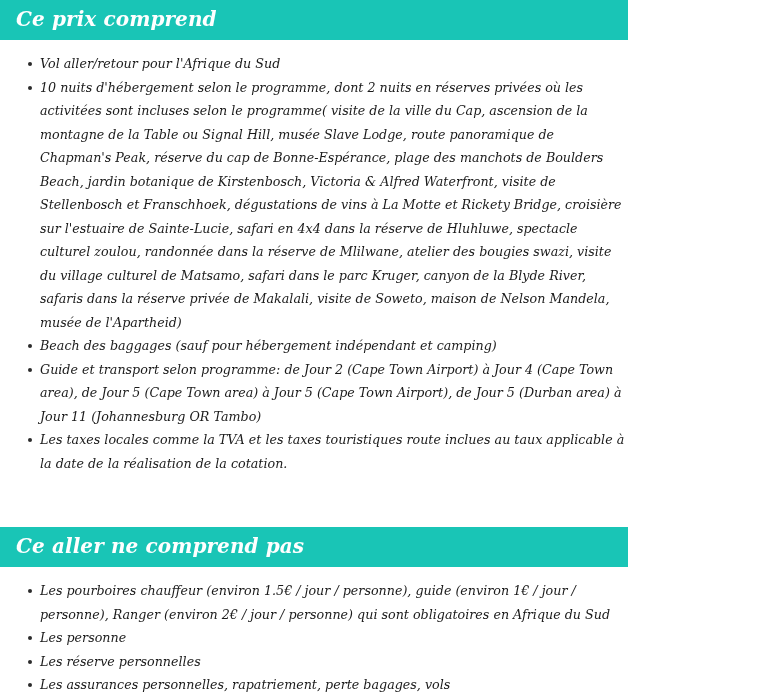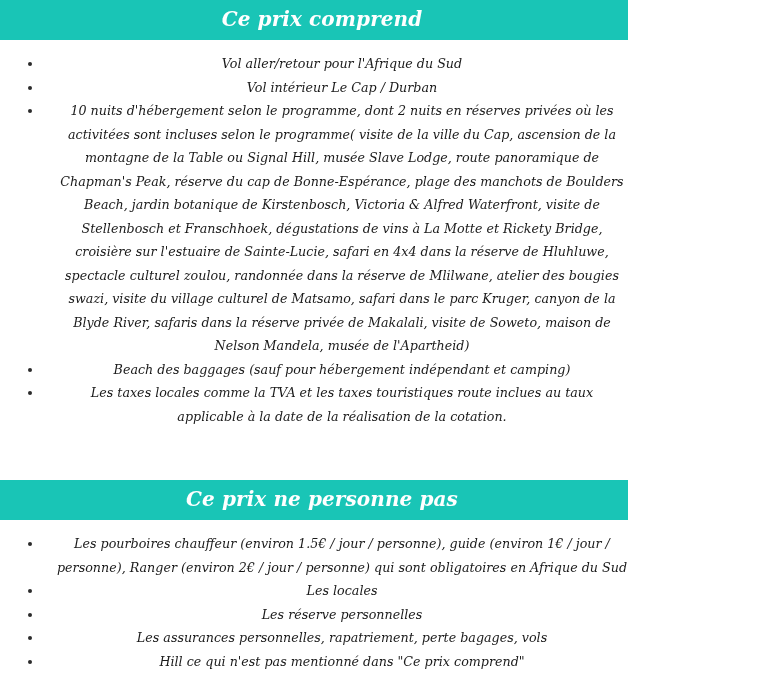--- a/index.html
+++ b/index.html
@@ -11,21 +11,20 @@
     height: 700px;
     background: #ffffff;
     font-family: "DejaVu Serif", serif;
     overflow: hidden;
   }
   .page {
     position: relative;
     width: 628px;
     height: 700px;
     box-sizing: border-box;
-    text-align: center;
   }
   .section-header {
     background: #19c5b6;
     color: #ffffff;
     font-family: "DejaVu Serif", serif;
     font-style: italic;
     font-weight: bold;
     font-size: 20px;
     line-height: 1;
     padding: 9px 0 11px 16px;
@@ -59,64 +58,63 @@
     width: 4px;
     height: 4px;
     background: #2b2b2b;
     border-radius: 50%;
   }
   .gap-1 { height: 12px; }
   .gap-2 { height: 52px; }
   .gap-3 { height: 12px; }
   .li-text {
     display: block;
-    margin-left: 16px;
   }
 </style>
 </head>
 <body>
 
 <div class="page">
 
   <div class="section">
     <div class="section-header">Ce prix comprend</div>
     <div class="gap-1"></div>
     <div class="section-body">
       <ul class="bullet-list">
         <li>
             <span class="li-text">Vol aller/retour pour l'Afrique du Sud</span>
           </li>
         <li>
-            <span class="li-text">Vol intérieur Le Cap / Durban</span>
-          </li>
-        <li>
             <span class="li-text">10 nuits d'hébergement selon le programme, dont 2 nuits en réserves privées où les activitées sont incluses selon le programme( visite de la ville du Cap, ascension de la montagne de la Table ou Signal Hill, musée Slave Lodge, route panoramique de Chapman's Peak, réserve du cap de Bonne-Espérance, plage des manchots de Boulders Beach, jardin botanique de Kirstenbosch, Victoria &amp; Alfred Waterfront, visite de Stellenbosch et Franschhoek, dégustations de vins à La Motte et Rickety Bridge, croisière sur l'estuaire de Sainte-Lucie, safari en 4x4 dans la réserve de Hluhluwe, spectacle culturel zoulou, randonnée dans la réserve de Mlilwane, atelier des bougies swazi, visite du village culturel de Matsamo, safari dans le parc Kruger, canyon de la Blyde River, safaris dans la réserve privée de Makalali, visite de Soweto, maison de Nelson Mandela, musée de l'Apartheid)</span>
           </li>
         <li>
             <span class="li-text">Beach des baggages (sauf pour hébergement indépendant et camping)</span>
+          </li>
+        <li>
+            <span class="li-text">Guide et transport selon programme: de Jour 2 (Cape Town Airport) à Jour 4 (Cape Town area), de Jour 5 (Cape Town area) à Jour 5 (Cape Town Airport), de Jour 5 (Durban area) à Jour 11 (Johannesburg OR Tambo)</span>
           </li>
         <li>
             <span class="li-text">Les taxes locales comme la TVA et les taxes touristiques route inclues au taux applicable à la date de la réalisation de la cotation.</span>
           </li>
       </ul>
     </div>
   </div>
 
   <div class="gap-2"></div>
 
   <div class="section">
-    <div class="section-header">Ce prix ne personne pas</div>
+    <div class="section-header">Ce aller ne comprend pas</div>
     <div class="gap-3"></div>
     <div class="section-body">
       <ul class="bullet-list">
         <li>
             <span class="li-text">Les pourboires chauffeur (environ 1.5€ / jour / personne), guide (environ 1€ / jour / personne), Ranger (environ 2€ / jour / personne) qui sont obligatoires en Afrique du Sud</span>
           </li>
         <li>
-            <span class="li-text">Les locales</span>
+            <span class="li-text">Les personne</span>
           </li>
         <li>
             <span class="li-text">Les réserve personnelles</span>
           </li>
         <li>
             <span class="li-text">Les assurances personnelles, rapatriement, perte bagages, vols</span>
           </li>
         <li>
             <span class="li-text">Hill ce qui n'est pas mentionné dans "Ce prix comprend"</span>
           </li>

